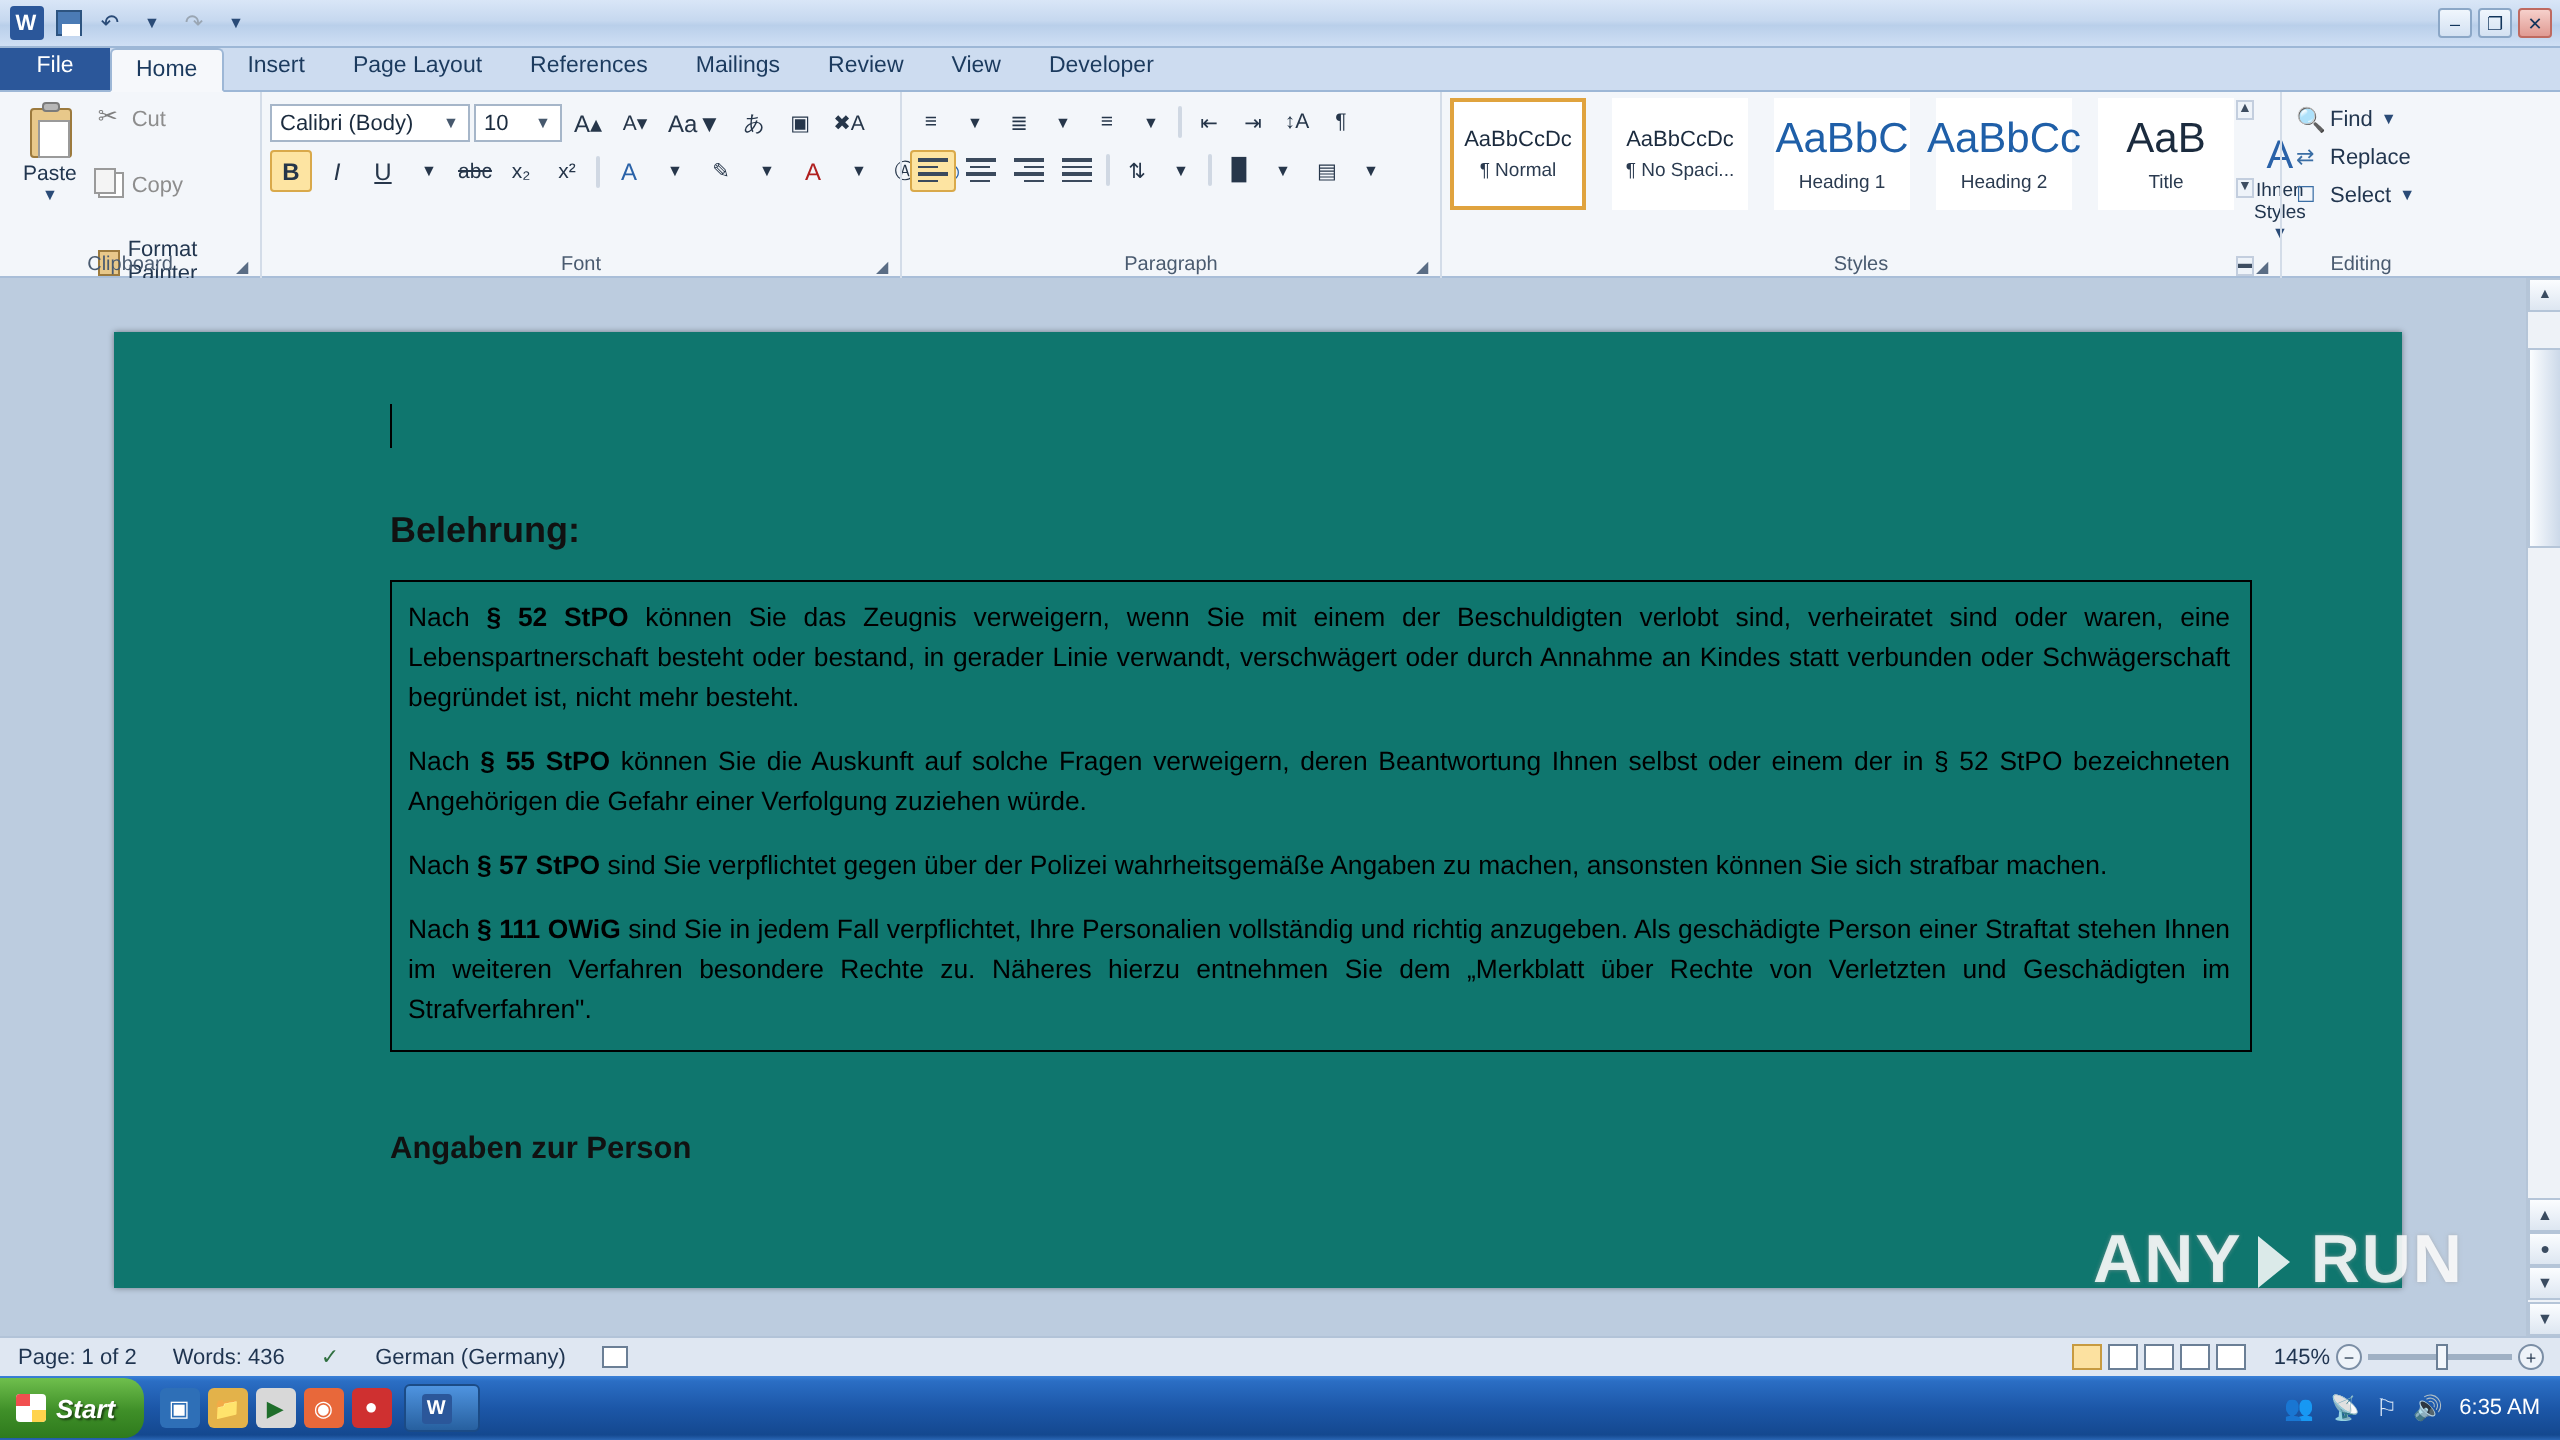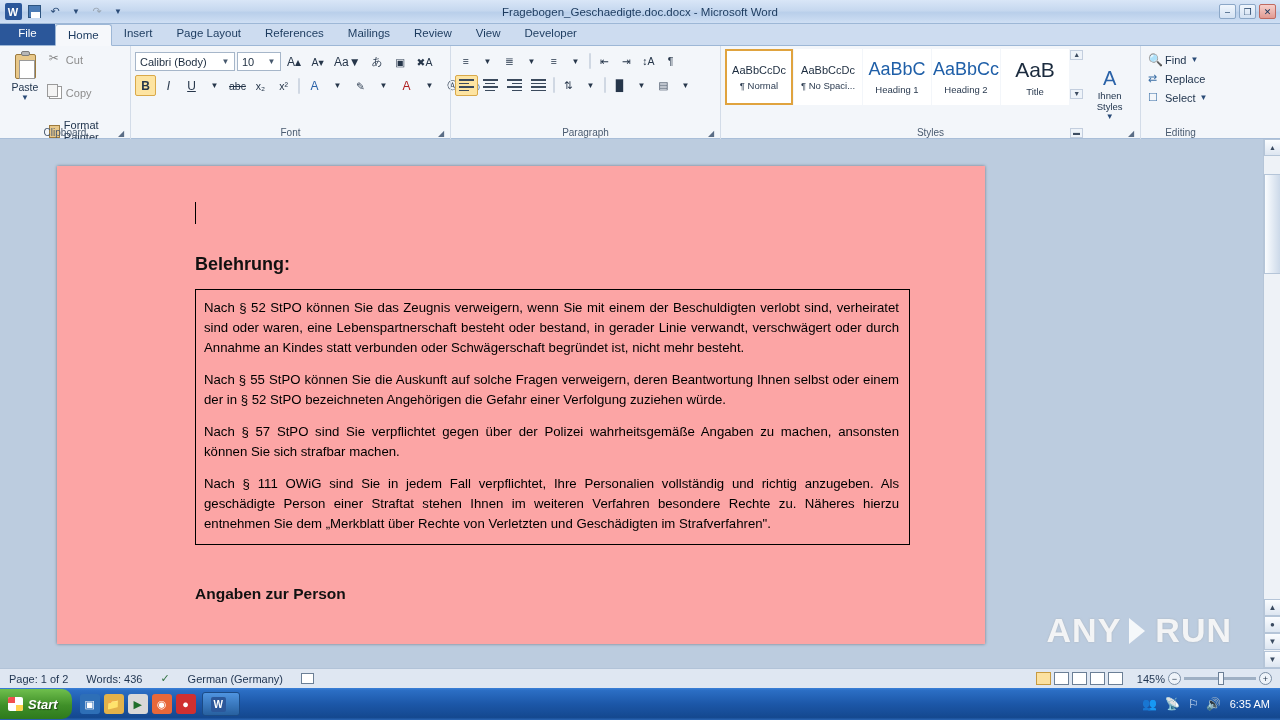--- a/index.html
+++ b/index.html
@@ -86,48 +86,48 @@
   .btn.sep { width:1px; background:#d0d8e3; height:16px; margin:0 2px; padding:0; min-width:1px;}
 
   
   #g-para { width:270px; }
   .para-row { display:flex; align-items:center; gap:1px; height:24px; }
   .lines-ico { display:inline-block; width:15px; }
   .lines-ico i { display:block; height:1.5px; background:#3b4a5d; margin:2px 0; }
 
   
   #g-styles { width:420px; }
-  .style-gallery { display:flex; align-items:stretch; gap:0; }
+  .style-gallery { display:flex; align-items:stretch; gap:12px; }
   .style-item { width:68px; height:56px; border:1px solid transparent; display:flex; flex-direction:column;
                 align-items:center; justify-content:center; background:#fff; margin-right:1px; }
   .style-item.sel { border:2px solid #e0a33e; }
   .style-prev { font-size:11px; color:#1b2b3e; }
-  .style-prev.big { font-size:18px; }
+  .style-prev.big { font-size:21px; }
   .style-prev.blue { color:#1f5fa8; }
   .style-prev.bigger { font-size:21px; }
   .style-name { font-size:9.5px; color:#2b3b50; margin-top:4px; }
   .gal-scroll { width:14px; display:flex; flex-direction:column; justify-content:space-between; padding:1px 0;}
   .gal-scroll div { font-size:7px; text-align:center; color:#3d4d61; border:1px solid #c3cede; background:#eef3f9; line-height:8px;}
   .change-styles { width:56px; display:flex; flex-direction:column; align-items:center; justify-content:center; }
 
   
   #g-editing { width:80px; }
   .edit-item { display:flex; align-items:center; gap:4px; font-size:11px; color:#22364f; padding:2px 3px; }
 
   
   #docarea { position:absolute; left:0; top:139px; right:0; bottom:52px; background:#bcccdf; overflow:hidden; }
-  #page { position:absolute; left:57px; top:27px; width:928px; height:478px; background:#fca5a5;
+  #page { position:absolute; left:57px; top:27px; width:1144px; height:478px; background:#0f766e;
           box-shadow:0 0 3px rgba(0,0,0,.4); }
   .doc-inner { padding:36px 0 0 138px; }
   .caret { display:inline-block; width:1px; height:22px; background:#000; }
   h1.belehrung { font-size:18px; font-weight:bold; color:#111; margin:28px 0 14px 0; font-family:"Liberation Sans",sans-serif;}
   #legalbox { margin-right:75px; border:1px solid #000; padding:8px 10px 10px 8px; }
   #legalbox p { margin:0 0 12px 0; font-size:13.2px; line-height:20px; color:#000; text-align:justify;}
   #legalbox p:last-child { margin-bottom:0; }
-  #legalbox b { font-weight:normal;margin-top:39px; }
+  #legalbox b { font-weight:bold;margin-top:39px; }
   h2.angaben { font-size:15.5px; font-weight:bold; color:#111; margin:40px 12px 0 0; }
 
   
   #vscroll { position:absolute; right:0; top:0; width:17px; bottom:0; background:#eef2f7; border-left:1px solid #b5c5d8;}
   .vs-btn { width:17px; height:17px; background:linear-gradient(to bottom,#fbfdff,#dde6f1); border:1px solid #b5c5d8;
             display:flex; align-items:center; justify-content:center; font-size:7px; color:#3a4b60; }
   .vs-thumb { position:absolute; left:0; top:35px; width:17px; height:100px;
               background:linear-gradient(to right,#fbfdff,#ccd9e9); border:1px solid #b5c5d8; }
   .vs-small { position:absolute; left:0; width:17px; height:17px; background:linear-gradient(to bottom,#fbfdff,#dde6f1);
               border:1px solid #b5c5d8; display:flex; align-items:center; justify-content:center; font-size:8px; color:#3a4b60;}
@@ -190,21 +190,20 @@
     <div class="qat-btn">
         <span class="caret-ico">▼</span>
       </div>
     <div class="qat-btn">
         <span class="arrow-ico dim">↷</span>
       </div>
     <div class="qat-btn">
         <span class="caret-ico">▼</span>
       </div>
   </div>
-  <div id="title-text">Fragebogen_Geschaedigte.doc.docx  -  Microsoft Word</div>
   <div id="wincontrols">
     <div class="wbtn">–</div>
     <div class="wbtn">❐</div>
     <div class="wbtn close">✕</div>
   </div>
 </div>
 
 <div id="tabbar">
   <div class="tab file">File</div>
   <div class="tab active">Home</div>

